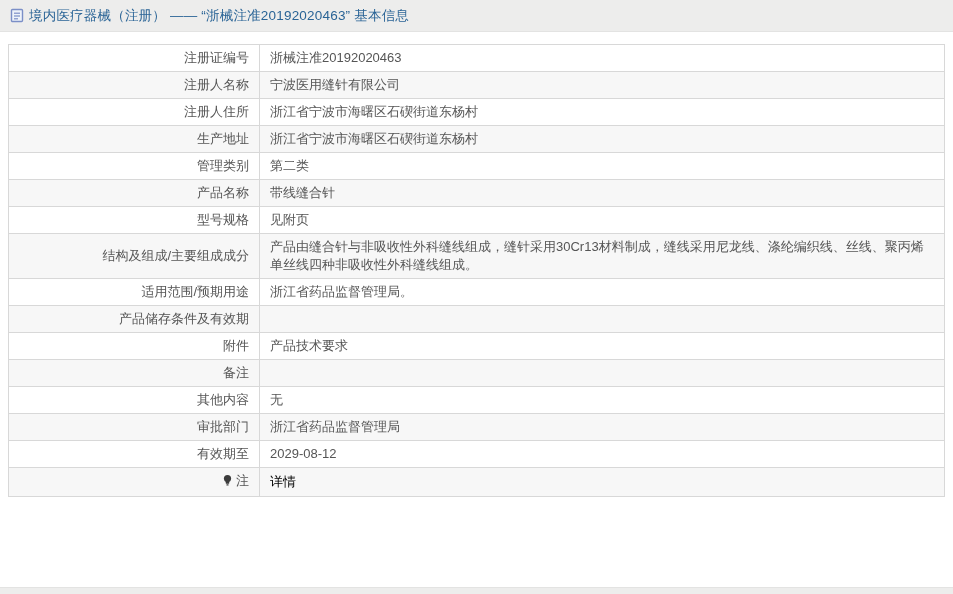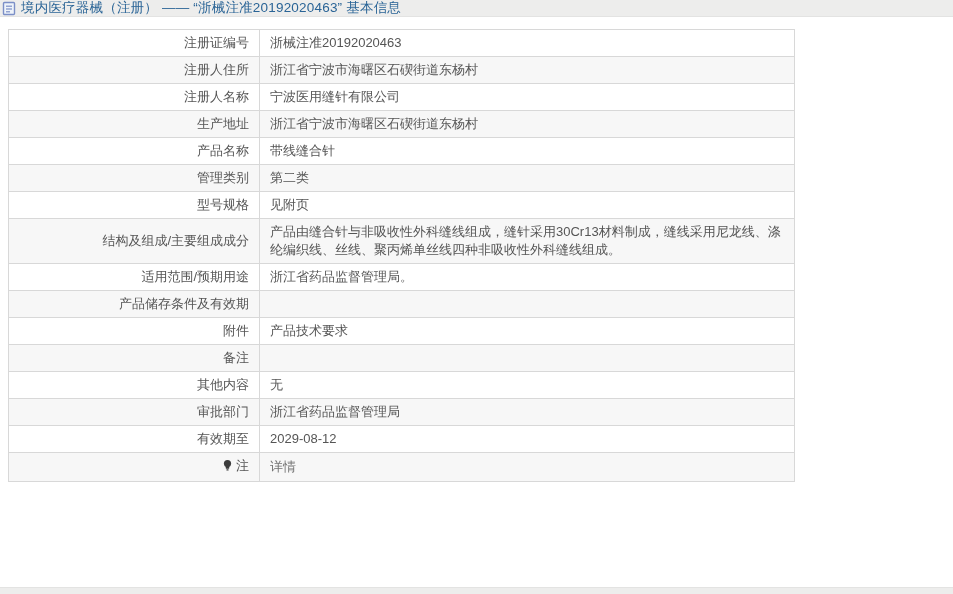--- a/index.html
+++ b/index.html
@@ -5,52 +5,52 @@
   * { box-sizing: border-box; }
   html, body { margin: 0; padding: 0; }
   body {
     width: 953px; height: 594px;
     background: #ffffff;
     font-family: "Liberation Sans", "DejaVu Sans", sans-serif;
     position: relative;
     overflow: hidden;
   }
   .header-strip {
-    height: 17px;
+    height: 32px;
     background: #ededec;
     border-bottom: 1px solid #e3e3e2;
     display: flex;
     align-items: center;
-    padding-left: 2px;
+    padding-left: 10px;
   }
   .doc-icon { display: inline-flex; margin-right: 5px; }
   .page-title {
     color: #2a6496;
     font-size: 13.5px;
     letter-spacing: 0.2px;
   }
   table.info-table {
     border-collapse: collapse;
     table-layout: fixed;
-    width: 787px;
+    width: 937px;
     margin: 12px 8px 0 8px;
   }
   col.c-label { width: 251px; }
   td {
     border: 1px solid #d8d8d8;
     font-size: 13px;
     color: #555555;
     padding: 4px 10px;
     line-height: 18px;
     vertical-align: middle;
     word-break: break-all;
   }
   td.label { text-align: right; }
   tr:nth-child(even) td { background: #f7f7f7; }
-  a.details-link { color: #737373; text-decoration: none; cursor: pointer; margin-top: 6px; }
+  a.details-link { color: #000000; text-decoration: none; cursor: pointer; margin-top: 6px; }
   .bulb { display: inline-block; margin-right: 3px; vertical-align: -2px; }
   .footer-strip {
     position: absolute;
     left: 0; right: 0; bottom: 0;
     height: 7px;
     background: #ededec;
     border-top: 1px solid #e3e3e2;
   }
 </style>
 </head>
@@ -72,38 +72,38 @@
   <colgroup>
       <col class="c-label">
       <col class="c-value">
     </colgroup>
   <tbody id="rows-body">
       <tr>
         <td class="label">注册证编号</td>
         <td class="value">浙械注准20192020463</td>
       </tr>
       <tr>
+        <td class="label">注册人名称</td>
+        <td class="value">宁波医用缝针有限公司</td>
+      </tr>
+      <tr>
         <td class="label">注册人住所</td>
         <td class="value">浙江省宁波市海曙区石碶街道东杨村</td>
-      </tr>
-      <tr>
-        <td class="label">注册人名称</td>
-        <td class="value">宁波医用缝针有限公司</td>
       </tr>
       <tr>
         <td class="label">生产地址</td>
         <td class="value">浙江省宁波市海曙区石碶街道东杨村</td>
       </tr>
       <tr>
+        <td class="label">管理类别</td>
+        <td class="value">第二类</td>
+      </tr>
+      <tr>
         <td class="label">产品名称</td>
         <td class="value">带线缝合针</td>
-      </tr>
-      <tr>
-        <td class="label">管理类别</td>
-        <td class="value">第二类</td>
       </tr>
       <tr>
         <td class="label">型号规格</td>
         <td class="value">见附页</td>
       </tr>
       <tr>
         <td class="label">结构及组成/主要组成成分</td>
         <td class="value">产品由缝合针与非吸收性外科缝线组成，缝针采用30Cr13材料制成，缝线采用尼龙线、涤纶编织线、丝线、聚丙烯单丝线四种非吸收性外科缝线组成。</td>
       </tr>
       <tr>

